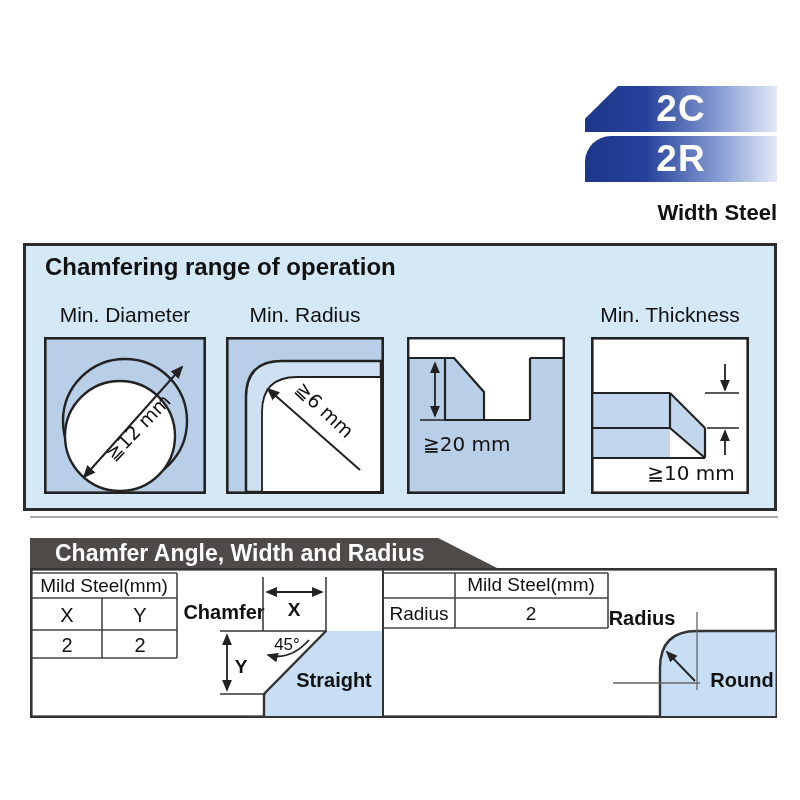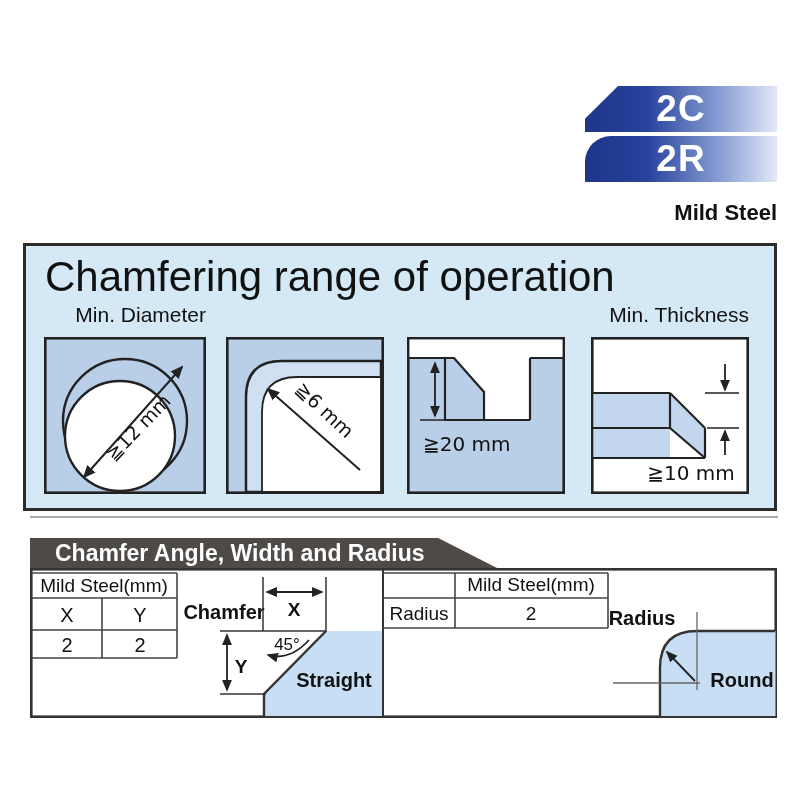--- a/index.html
+++ b/index.html
@@ -13,48 +13,49 @@
   .badge span{display:block;width:100%;text-align:center;line-height:46px;
               font-size:37px;font-weight:bold;color:#fff;letter-spacing:1px;}
   .badge-2c{top:86px;clip-path:polygon(17.2% 0,100% 0,100% 100%,0 100%,0 71%);}
   .badge-2r{top:136px;border-radius:26px 0 0 0;}
   .mild-steel{left:585px;top:200px;width:192px;text-align:right;
               font-size:22px;font-weight:bold;}
 
   
   .range-box{left:23px;top:243px;width:754px;height:268px;box-sizing:border-box;
              border:3px solid #2b2b2b;background:#d4e8f6;}
-  .range-title{left:19px;top:7px;font-size:42px;font-weight:normal;white-space:nowrap;}
-  .panel-label{top:57px;height:28px;font-size:21px;text-align:right;white-space:nowrap;}
+  .range-title{left:19px;top:7px;font-size:24px;font-weight:bold;white-space:nowrap;}
+  .panel-label{top:57px;height:28px;font-size:21px;text-align:center;white-space:nowrap;}
 
   
   .rule{left:30px;top:516px;width:748px;height:2px;background:#a9a9a9;}
   .banner{left:30px;top:538px;width:467px;height:30px;background:#4d4a48;
           clip-path:polygon(0 0,87.4% 0,100% 100%,0 100%);}
   .banner span{display:block;padding-left:25px;line-height:30px;color:#fff;
                font-size:23px;font-weight:bold;white-space:nowrap;}
 
   svg text{fill:#111;font-family:"Liberation Sans","DejaVu Sans",sans-serif;}
   text.val{font-family:"DejaVu Sans","Liberation Sans",sans-serif;}
 </style>
 </head>
 <body>
 
 <div class="abs badge badge-2c">
   <span>2C</span>
 </div>
 <div class="abs badge badge-2r">
   <span>2R</span>
 </div>
-<div class="abs mild-steel">Mild Steel</div>
+<div class="abs mild-steel">Width Steel</div>
 
 <div class="abs range-box">
   <div class="abs range-title">Chamfering range of operation</div>
 
   <div class="abs panel-label" style="left:18px;width:162px;">Min. Diameter</div>
+  <div class="abs panel-label" style="left:200px;width:158px;">Min. Radius</div>
   <div class="abs panel-label" style="left:565px;width:158px;">Min. Thickness</div>
 
   <svg class="abs" style="left:18px;top:91px;" width="162" height="157" viewBox="0 0 162 157">
     <defs>
       <marker id="m1" viewBox="0 0 10 10" refX="8.5" refY="5" markerWidth="6.5" markerHeight="6.5" orient="auto-start-reverse">
         <path d="M0,0.8 L10,5 L0,9.2 Z" fill="#222"></path>
       </marker>
     </defs>
     <rect x="1.3" y="1.3" width="159.4" height="154.4" fill="#b9cee7" stroke="#222" stroke-width="2.6"></rect>
     <circle cx="81" cy="84" r="62" fill="none" stroke="#222" stroke-width="2.4"></circle>

